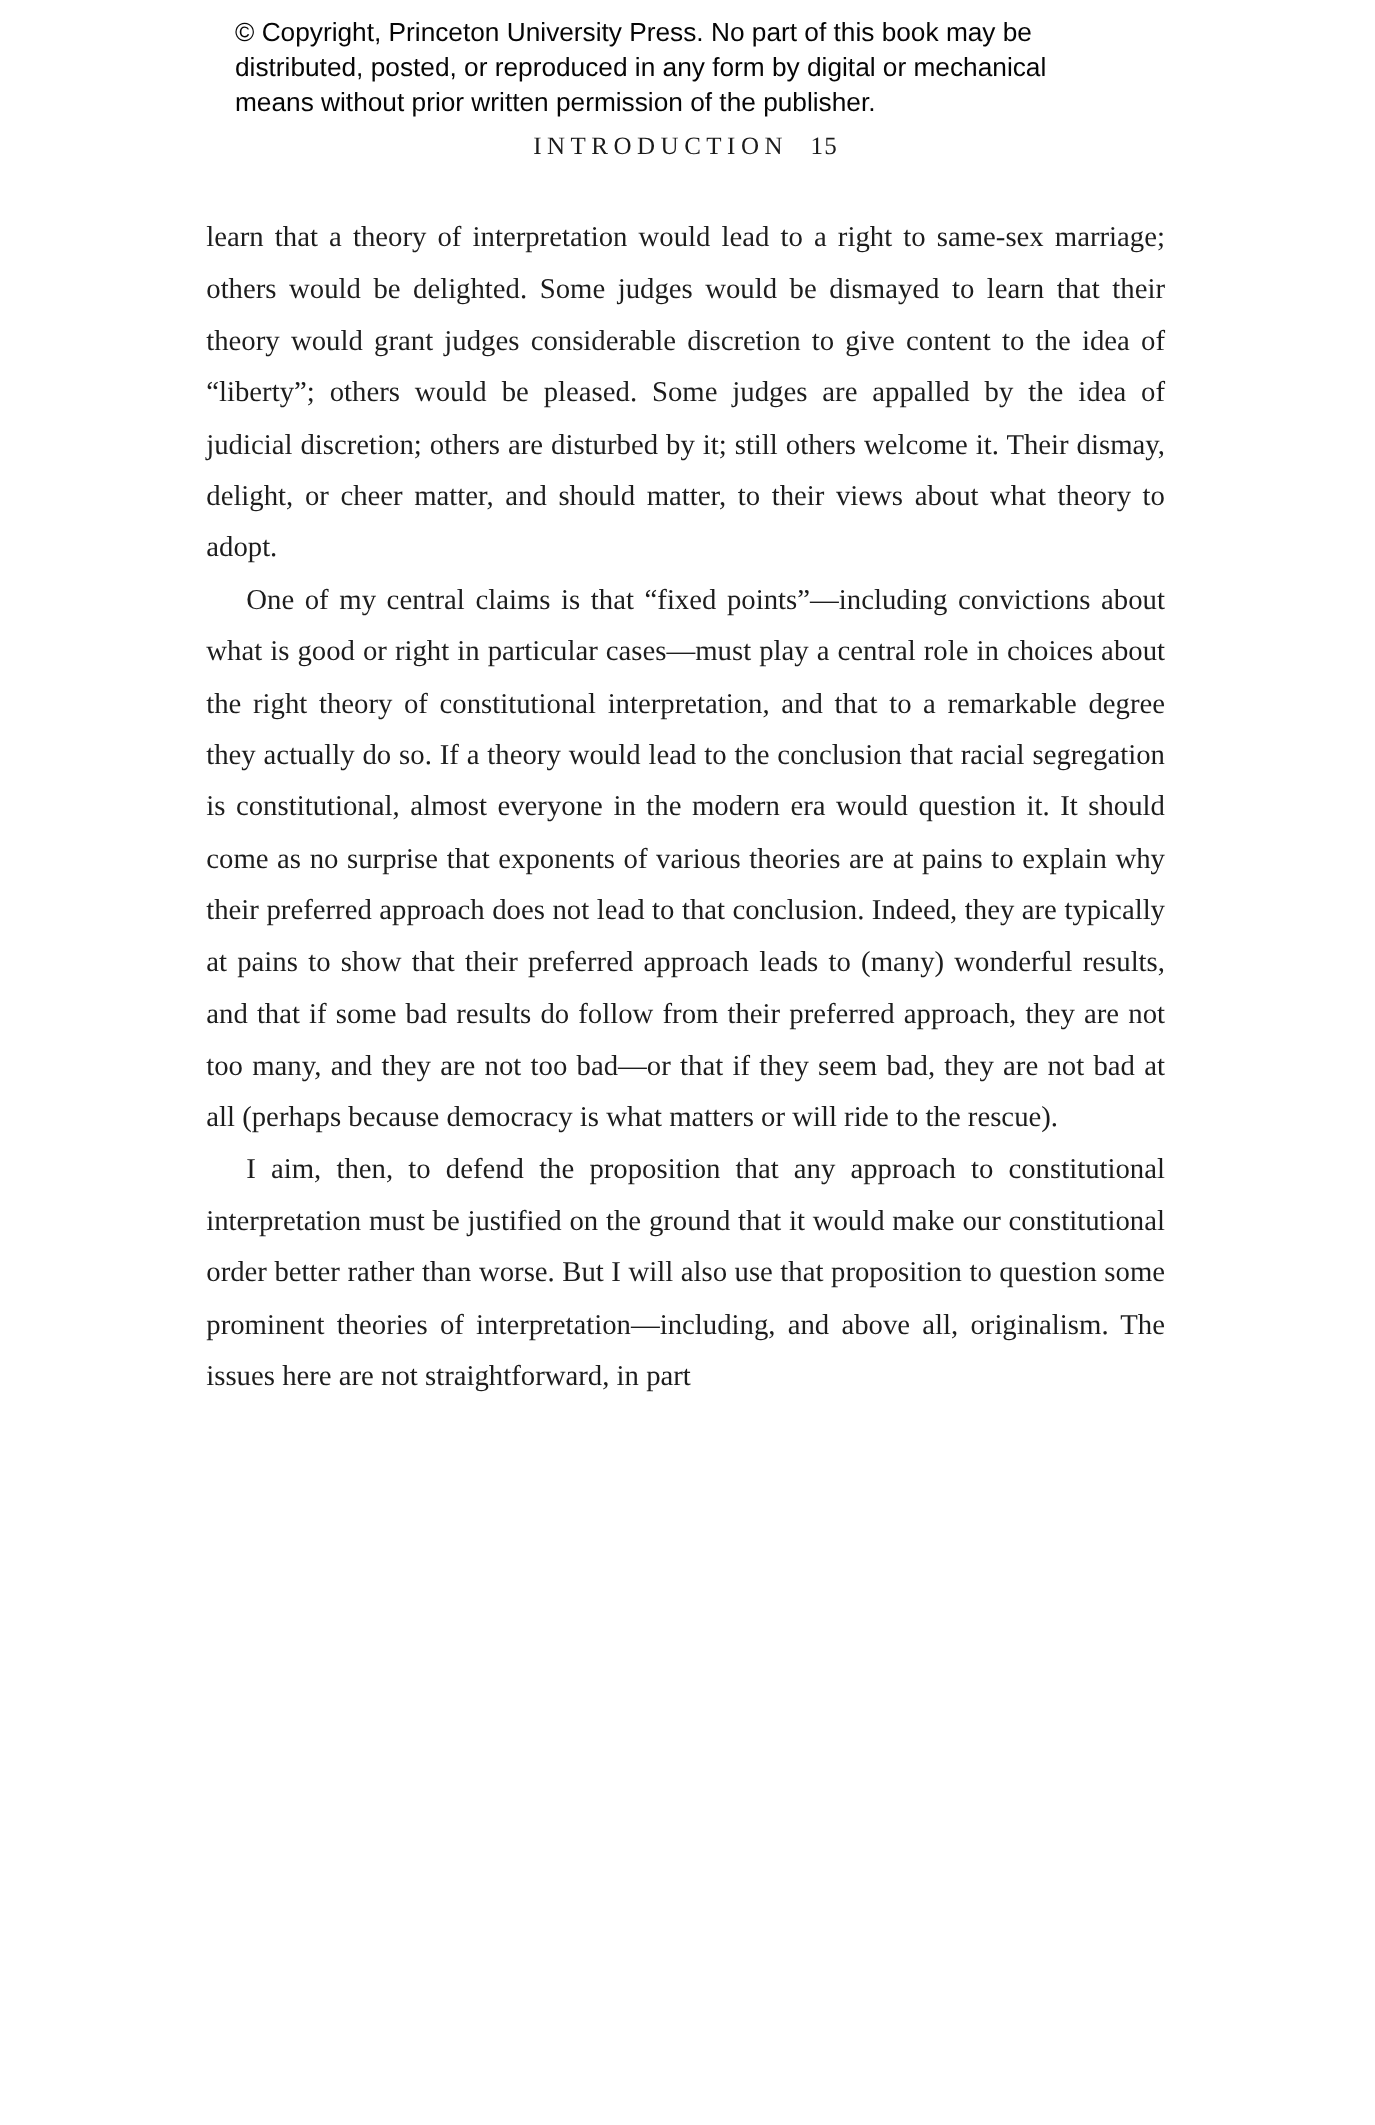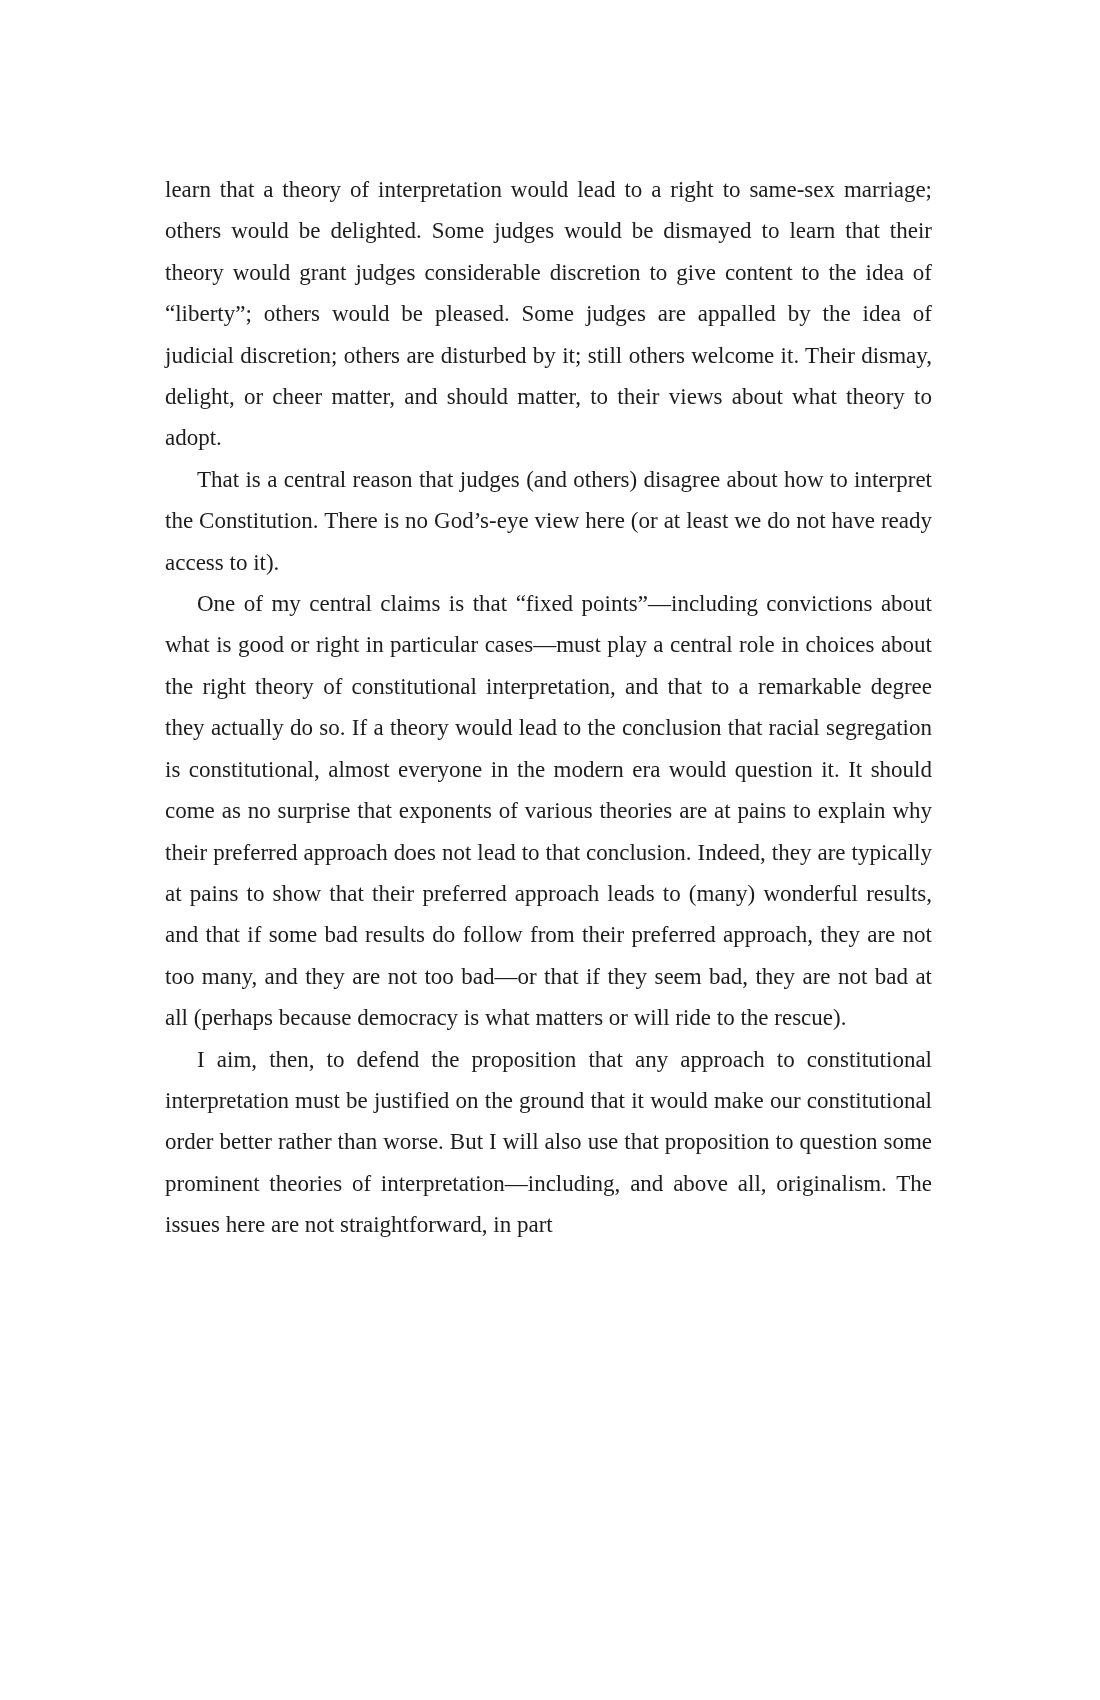--- a/index.html
+++ b/index.html
@@ -69,23 +69,26 @@
     font-family: "Liberation Sans", sans-serif;
     font-size: 21px;
     color: #060606;
   }
 </style>
 </head>
 <body>
 
 <div class="page">
 
+  <div class="copyright">© Copyright, Princeton University Press. No part of this book may be distributed, posted, or reproduced in any form by digital or mechanical means without prior written permission of the publisher.</div>
 
+  <div class="running-head">
+    <span class="rh-title">INTRODUCTION</span><span class="rh-num">15</span>
+  </div>
 
   <div class="body-text">
     <p class="para">learn that a theory of interpretation would lead to a right to same-sex marriage; others would be delighted. Some judges would be dismayed to learn that their theory would grant judges considerable discretion to give content to the idea of “liberty”; others would be pleased. Some judges are appalled by the idea of judicial discretion; others are disturbed by it; still others welcome it. Their dismay, delight, or cheer matter, and should matter, to their views about what theory to adopt.</p>
-    <p class="para indent">That is a central reason that judges (and others) disagree about how to interpret the Constitution. There is no God’s-eye view here (or at least we do not have ready access to it).</p>
     <p class="para indent">One of my central claims is that “fixed points”—including convictions about what is good or right in particular cases—must play a central role in choices about the right theory of constitutional interpretation, and that to a remarkable degree they actually do so. If a theory would lead to the conclusion that racial segregation is constitutional, almost everyone in the modern era would question it. It should come as no surprise that exponents of various theories are at pains to explain why their preferred approach does not lead to that conclusion. Indeed, they are typically at pains to show that their preferred approach leads to (many) wonderful results, and that if some bad results do follow from their preferred approach, they are not too many, and they are not too bad—or that if they seem bad, they are not bad at all (perhaps because democracy is what matters or will ride to the rescue).</p>
     <p class="para indent">I aim, then, to defend the proposition that any approach to constitutional interpretation must be justified on the ground that it would make our constitutional order better rather than worse. But I will also use that proposition to question some prominent theories of interpretation—including, and above all, originalism. The issues here are not straightforward, in part</p>
   </div>
 
 
 </div>
 
 </body></html>

